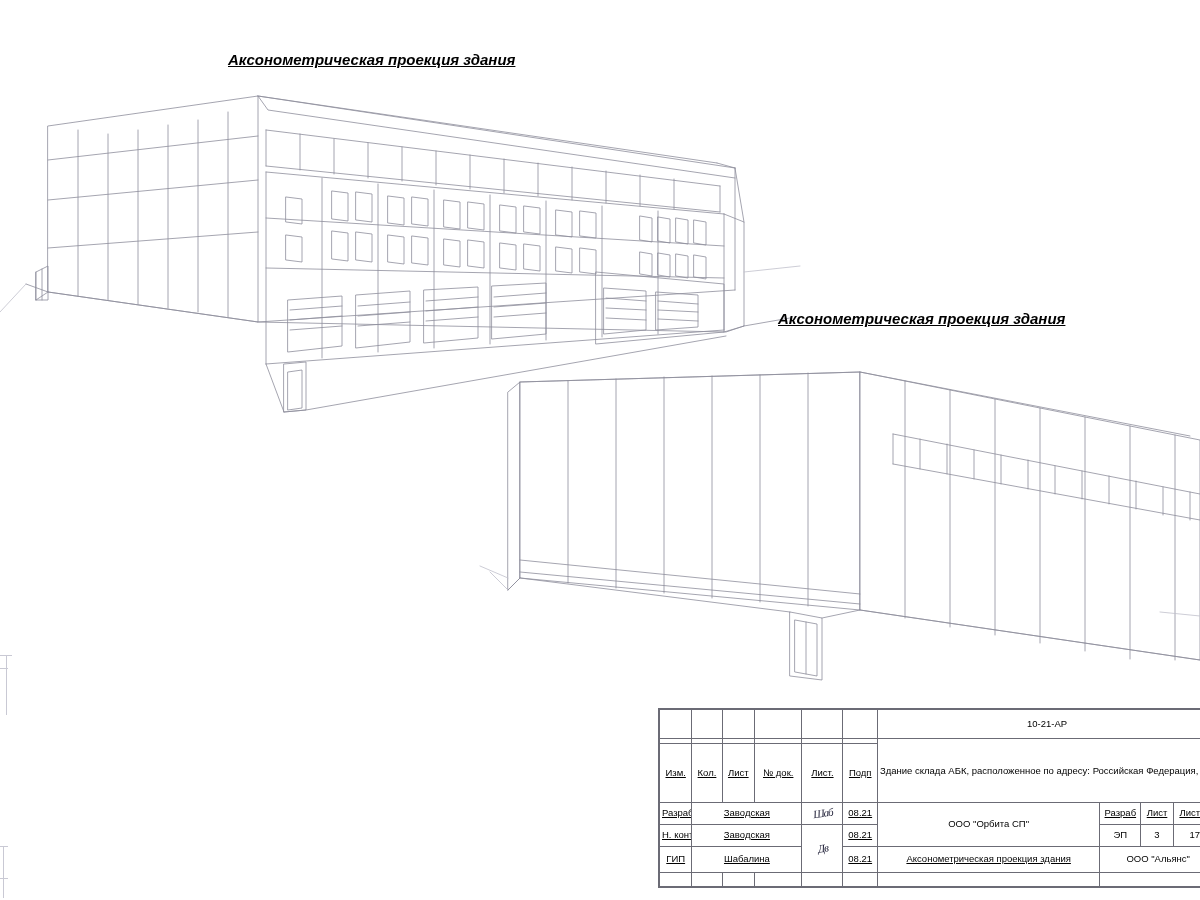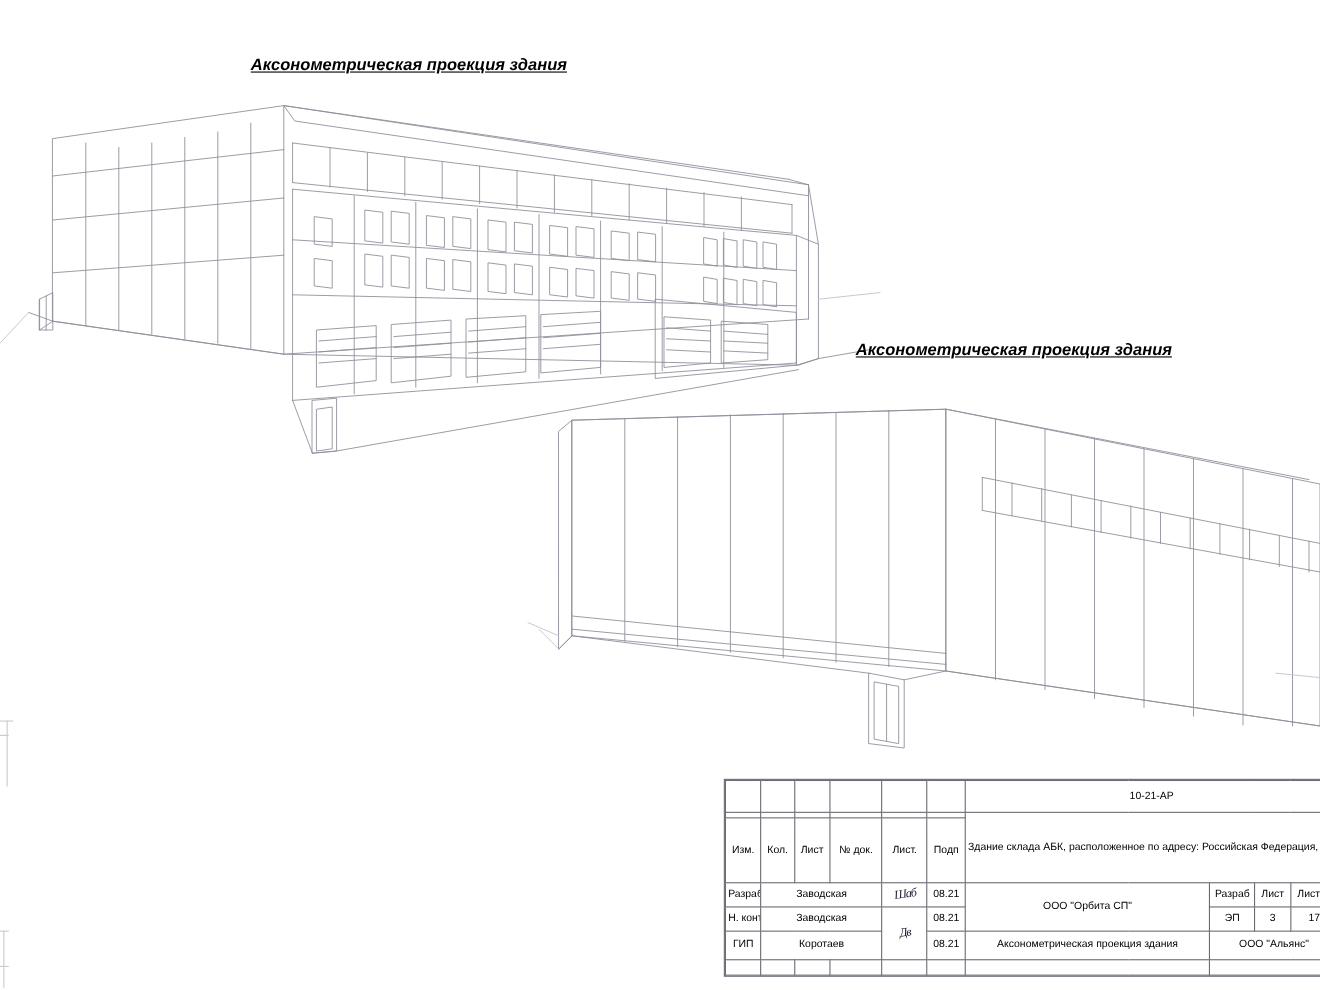--- a/index.html
+++ b/index.html
@@ -80,20 +80,21 @@
   }
   td.small-wrap {
     font-size: 8px;
     white-space: normal;
     text-align: left;
     line-height: 1.25;
     padding: 1px 3px;
   }
   td.tiny {
     font-size: 8.5px;
+    text-decoration: underline;
   }
 
   
   .sig {
     font-family: "Liberation Serif", serif;
     font-style: italic;
     font-size: 11px;
     color: #22223a;
     letter-spacing: -1px;
     transform: rotate(-8deg);
@@ -390,21 +391,21 @@
         <td class="tiny" colspan="3">Заводская</td>
         <td rowspan="2"><span class="sig">Дв</span></td>
         <td class="tiny">08.21</td>
         <td class="mid">ЭП</td>
         <td class="mid">3</td>
         <td class="mid">17</td>
       </tr>
 
       <tr style="height:26px;">
         <td class="tiny left">ГИП</td>
-        <td class="tiny" colspan="3">Коротаев</td>
+        <td class="tiny" colspan="3">Шабалина</td>
         <td class="tiny">08.21</td>
         <td class="tiny" colspan="2">Аксонометрическая проекция здания</td>
         <td class="mid" colspan="3">ООО "Альянс"</td>
       </tr>
 
       <tr style="height:14px;">
         <td></td>
         <td></td>
         <td></td>
         <td></td>

